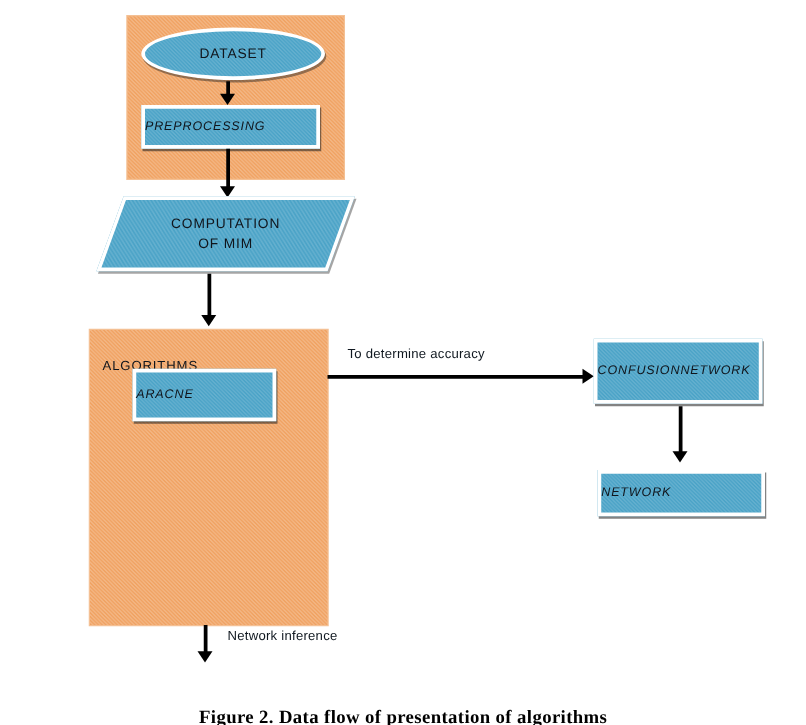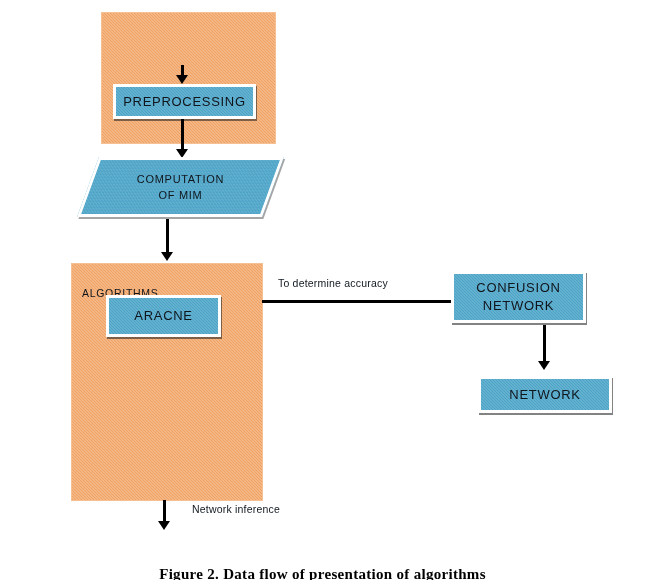--- a/index.html
+++ b/index.html
@@ -31,27 +31,27 @@
   .teal-box {
     position: absolute;
     background: #4ba3c7;
     background-image:
       linear-gradient(45deg, rgba(255,255,255,0.14) 25%, transparent 25%, transparent 50%, rgba(255,255,255,0.14) 50%, rgba(255,255,255,0.14) 75%, transparent 75%, transparent);
     background-size: 3px 3px;
     border: 3px solid #ffffff;
     box-sizing: border-box;
     display: flex;
     align-items: center;
-    justify-content: center;
-    text-align: center;
-    color: #10151c;
-    font-size: 13px;
+    text-align: center;
+    color: #10151c;
+    font-size: 10px;
     letter-spacing: 0.7px;
     line-height: 1.35;
     box-shadow: 1px 2px 0 rgba(30,30,30,0.55);
+    font-style: italic;
   }
 
   .teal-ellipse {
     position: absolute;
     background: #4ba3c7;
     background-image:
       linear-gradient(45deg, rgba(255,255,255,0.14) 25%, transparent 25%, transparent 50%, rgba(255,255,255,0.14) 50%, rgba(255,255,255,0.14) 75%, transparent 75%, transparent);
     background-size: 3px 3px;
     border: 3px solid #ffffff;
     box-sizing: border-box;
@@ -148,20 +148,23 @@
     letter-spacing: 0.3px;
   }
 </style>
 </head>
 <body>
 
 <div id="canvas">
 
   <div class="orange-panel" style="left:102px; top:13px; width:173px; height:130px;"></div>
 
+  <div class="teal-ellipse" style="left:113px; top:22px; width:147px; height:42px;">
+    <span>DATASET</span>
+  </div>
 
   <div class="v-line" style="left:181px; top:65px; height:16px;"></div>
   <div class="arrow-down" style="left:176px; top:75px;"></div>
 
   <div class="teal-box" style="left:113px; top:84px; width:143px; height:35px;">
     <span>PREPROCESSING</span>
   </div>
 
   <div class="v-line" style="left:181px; top:119px; height:36px;"></div>
   <div class="arrow-down" style="left:176px; top:149px;"></div>
@@ -184,33 +187,33 @@
     <span>ARACNE</span>
   </div>
 
 
 
   <div class="h-line" style="left:262px; top:300px; width:207px;"></div>
   <div class="arrow-right" style="left:466px; top:295px;"></div>
 
   <div class="edge-label" style="left:278px; top:277px;">To determine accuracy</div>
 
-  <div class="teal-box" style="left:451px; top:271px; width:135px; height:52px; flex-direction:column;">
+  <div class="teal-box" style="left:475px; top:271px; width:135px; height:52px; flex-direction:row;">
     <span>CONFUSION</span>
     <span>NETWORK</span>
   </div>
 
   <div class="v-line" style="left:543px; top:325px; height:40px;"></div>
   <div class="arrow-down" style="left:538px; top:361px;"></div>
 
   <div class="teal-box" style="left:478px; top:376px; width:134px; height:37px;">
     <span>NETWORK</span>
   </div>
 
   <div class="v-line" style="left:163px; top:500px; height:26px;"></div>
   <div class="arrow-down" style="left:158px; top:521px;"></div>
 
-  <div class="edge-label" style="left:192px; top:503px;">Network inference</div>
+  <div class="edge-label" style="left:182px; top:503px;">Network inference</div>
 
 
   <div class="caption" style="top:566px;">Figure 2. Data flow of presentation of algorithms</div>
 
 </div>
 
 </body></html>

